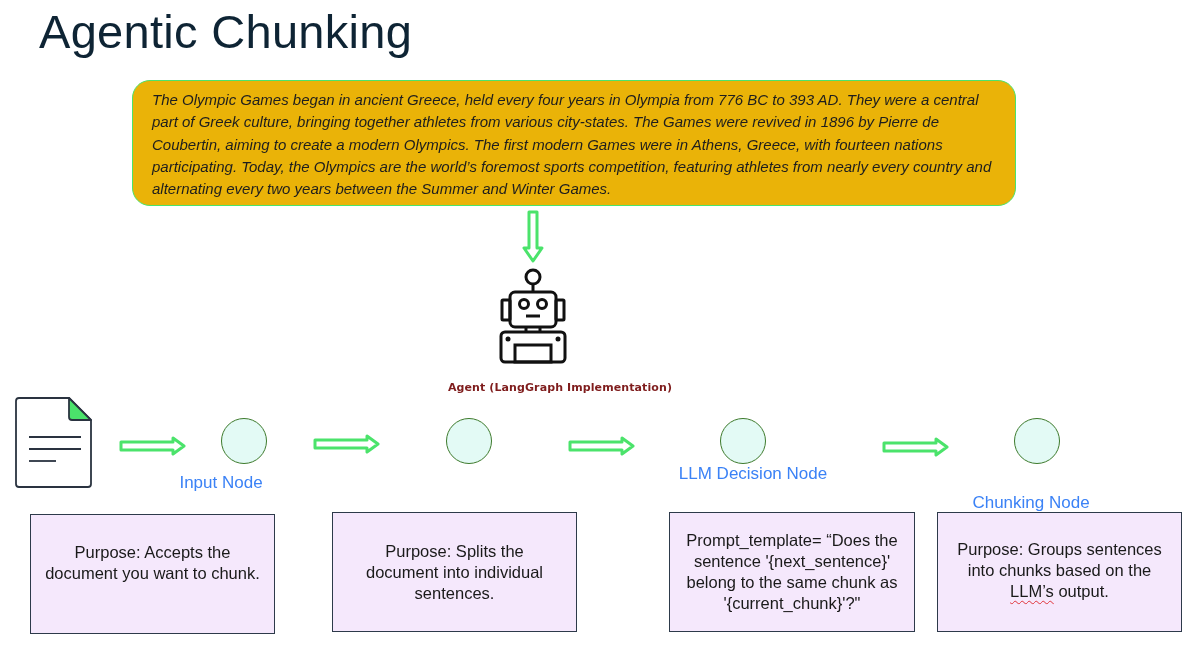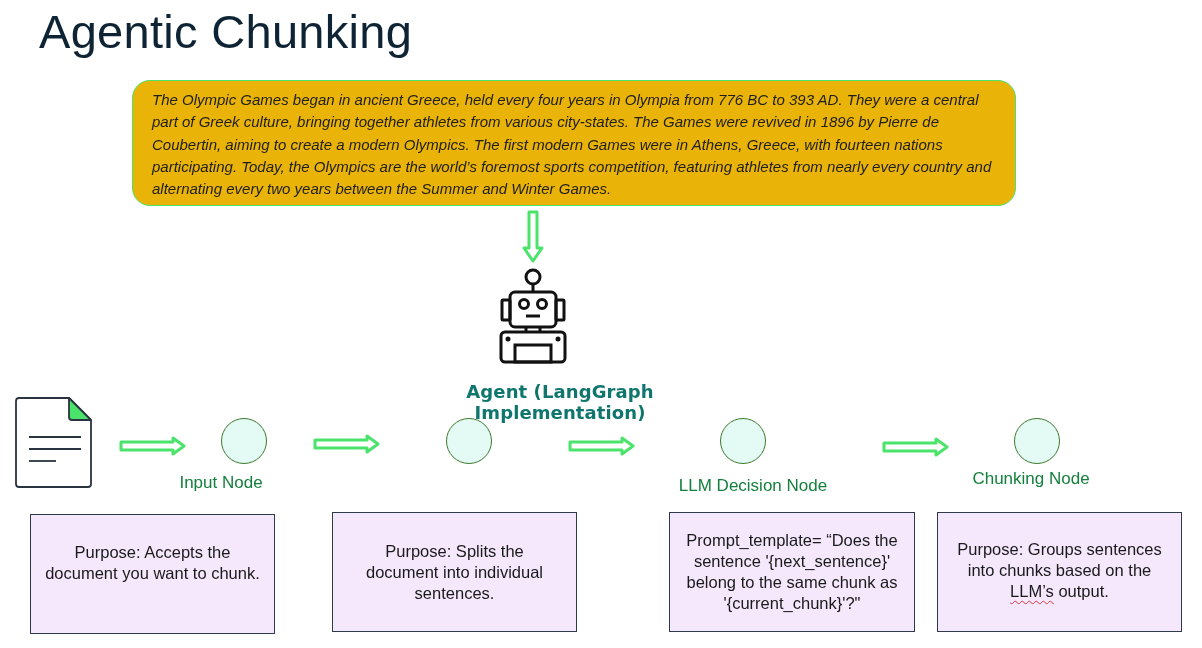--- a/index.html
+++ b/index.html
@@ -15,31 +15,31 @@
     background: #eab308; border: 1.5px solid #4be36b; border-radius: 18px;
     box-sizing: border-box; padding: 8px 18px 0 19px;
   }
   .source-text {
     font-style: italic; font-size: 15px; line-height: 22.3px; color: #1e1e1e; margin: 0;
   }
   .down-arrow { position: absolute; left: 520px; top: 210px; }
   .robot { position: absolute; left: 495px; top: 265px; }
   .agent-label {
     position: absolute; left: 380px; top: 381px; width: 360px; text-align: center;
-    font-family: "DejaVu Sans", sans-serif; font-weight: bold; font-size: 18px; color: #0f766e;
+    font-family: "DejaVu Sans", sans-serif; font-weight: bold; font-size: 11px; color: #7f1d1d;
     letter-spacing: 0.1px;
   }
   .doc-icon { position: absolute; left: 15px; top: 396px; }
   .right-arrow { position: absolute; }
   .node-circle {
     position: absolute; width: 46px; height: 46px; border-radius: 50%;
     background: #e3faf5; border: 1.5px solid #3d7a2c; box-sizing: border-box;
   }
   .node-label {
-    position: absolute; font-size: 17px; color: #15803d; white-space: nowrap; transform: translateX(-50%);
+    position: absolute; font-size: 17px; color: #3b82f6; white-space: nowrap; transform: translateX(-50%);
   }
   .purpose-box {
     position: absolute; background: #f5e8fc; border: 1.5px solid #2d3a4a; box-sizing: border-box;
     display: flex; align-items: center; justify-content: center; text-align: center;
     font-size: 16.5px; line-height: 21px; color: #1a1a1a; padding: 0 14px;
   }
   .purpose-box span.inner { display: block; }
   .squiggle {
     text-decoration: underline wavy #e0333a; text-decoration-thickness: 1px; text-underline-offset: 3px;
   }
@@ -99,22 +99,22 @@
   <path d="M2 6 L54 6 L54 2 L65 10 L54 18 L54 14 L2 14 Z" fill="#ffffff" stroke="#4be36b" stroke-width="3" stroke-linejoin="round"></path>
 </svg>
 
 <div class="node-circle" style="left:221px; top:418px;"></div>
 <div class="node-circle" style="left:446px; top:418px;"></div>
 <div class="node-circle" style="left:720px; top:418px;"></div>
 <div class="node-circle" style="left:1014px; top:418px;"></div>
 
 <div class="node-label" style="left:221px; top:473px;">Input Node</div>
 <div class="node-label" style="left:475px; top:473px;margin-top:48px;">Sentence Splitting Node</div>
-<div class="node-label" style="left:753px; top:476px;">LLM Decision Node</div>
-<div class="node-label" style="left:1031px; top:469px;">Chunking Node</div>
+<div class="node-label" style="left:753px; top:464px;">LLM Decision Node</div>
+<div class="node-label" style="left:1031px; top:493px;">Chunking Node</div>
 
 <div class="purpose-box" style="left:30px; top:514px; width:245px; height:120px; padding-bottom:22px;">
   <span class="inner">Purpose: Accepts the document you want to chunk.</span>
 </div>
 <div class="purpose-box" style="left:332px; top:512px; width:245px; height:120px; ">
   <span class="inner">Purpose: Splits the document into individual sentences.</span>
 </div>
 <div class="purpose-box" style="left:634px; top:512px; width:246px; height:120px;margin-left:35px;">
   <span class="inner">Prompt_template= “Does the sentence '{next_sentence}' belong to the same chunk as '{current_chunk}'?"</span>
 </div>

